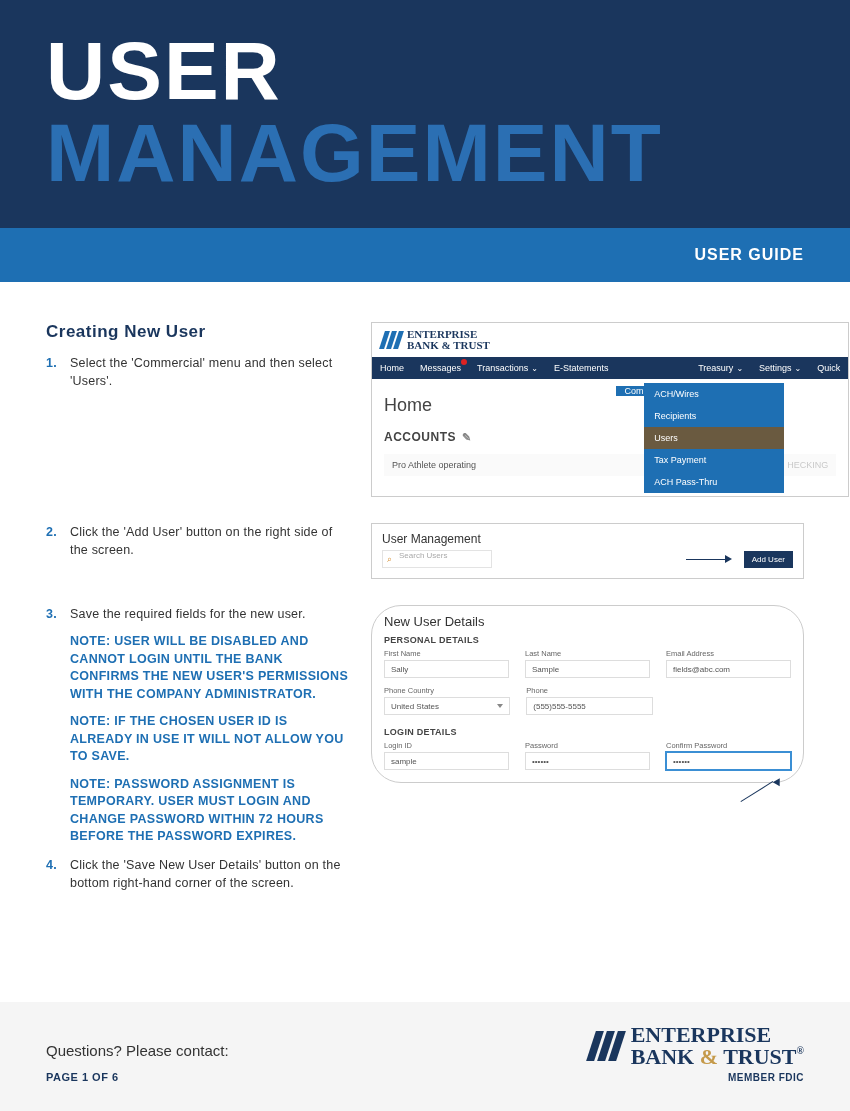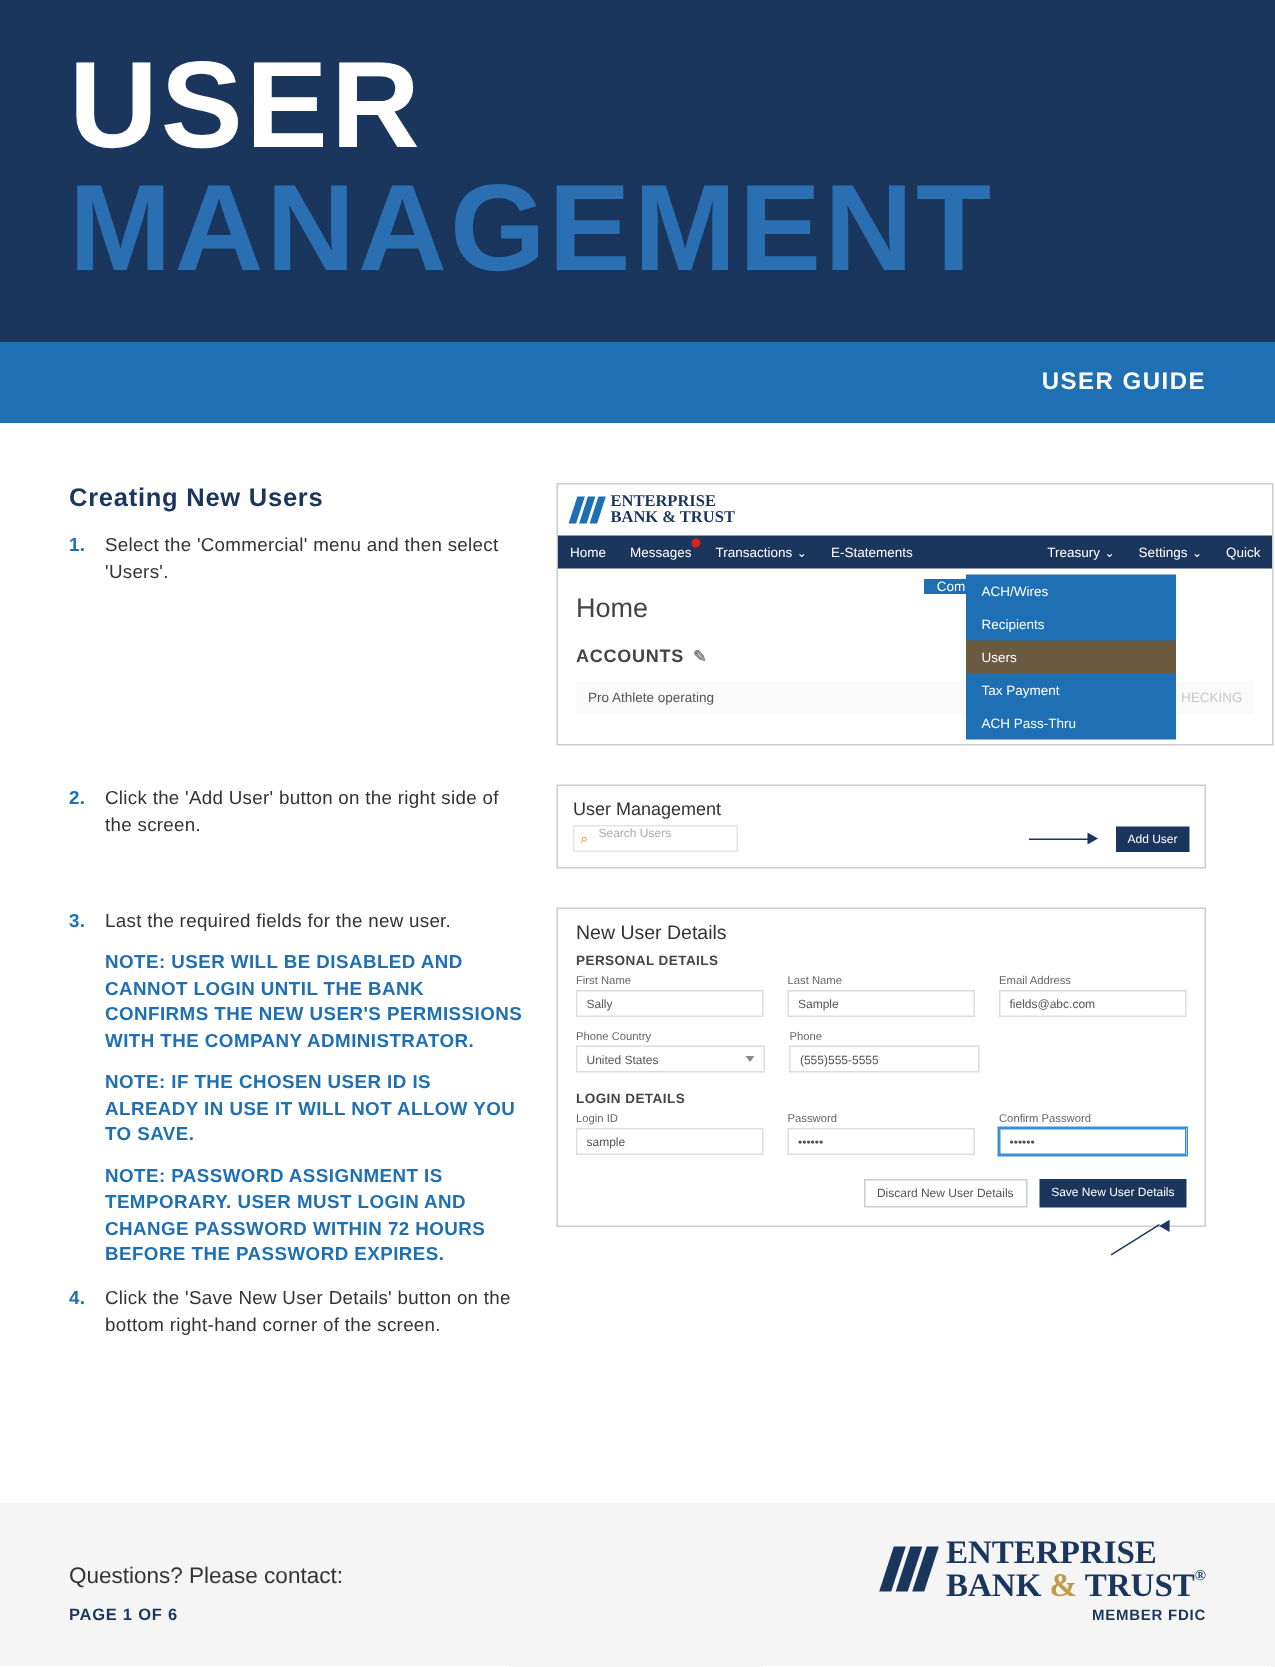--- a/index.html
+++ b/index.html
@@ -104,21 +104,21 @@
   </div>
 
   <div class="subbanner">
     <span>USER GUIDE</span>
   </div>
 
   <div class="body">
 
     <div class="row">
       <div class="left">
-        <div class="section-title">Creating New Users</div>
+        <div class="section-title">Creating New User</div>
         <div class="step">
           <span class="num">1.</span>
           <span class="txt">Select the 'Commercial' menu and then select 'Users'.</span>
         </div>
       </div>
       <div class="right">
         <div class="panel" style="height:175px;">
           <div class="ebt-logo">
             <div class="bars">
                 <span></span>
@@ -202,32 +202,32 @@
             </div>
           </div>
         </div>
       </div>
     </div>
 
     <div class="row">
       <div class="left">
         <div class="step">
           <span class="num">3.</span>
-          <span class="txt">Last the required fields for the new user.</span>
+          <span class="txt">Save the required fields for the new user.</span>
         </div>
         <div class="note">NOTE: USER WILL BE DISABLED AND CANNOT LOGIN UNTIL THE BANK CONFIRMS THE NEW USER'S PERMISSIONS WITH THE COMPANY ADMINISTRATOR.</div>
         <div class="note">NOTE: IF THE CHOSEN USER ID IS ALREADY IN USE IT WILL NOT ALLOW YOU TO SAVE.</div>
         <div class="note">NOTE: PASSWORD ASSIGNMENT IS TEMPORARY. USER MUST LOGIN AND CHANGE PASSWORD WITHIN 72 HOURS BEFORE THE PASSWORD EXPIRES.</div>
         <div class="step">
           <span class="num">4.</span>
           <span class="txt">Click the 'Save New User Details' button on the bottom right-hand corner of the screen.</span>
         </div>
       </div>
       <div class="right">
-        <div class="panel" style="margin-bottom:24px;">
+        <div class="panel" style="margin-bottom:24px;border-radius:30px;">
           <div class="p3">
             <div class="p3-title">New User Details</div>
             <div class="p3-sub">PERSONAL DETAILS</div>
             <div class="grid3">
               <div class="fld">
                 <label>First Name</label>
                 <div class="inp">Sally</div>
               </div>
               <div class="fld">
                 <label>Last Name</label>
@@ -255,24 +255,20 @@
                 <div class="inp">sample</div>
               </div>
               <div class="fld">
                 <label>Password</label>
                 <div class="inp">••••••</div>
               </div>
               <div class="fld">
                 <label>Confirm Password</label>
                 <div class="inp focus">••••••</div>
               </div>
-            </div>
-            <div class="p3-actions">
-              <div class="btn-secondary">Discard New User Details</div>
-              <div class="btn-primary">Save New User Details</div>
             </div>
           </div>
           <div class="arrow-diag"></div>
         </div>
       </div>
     </div>
 
   </div>
 
   <div class="footer">

